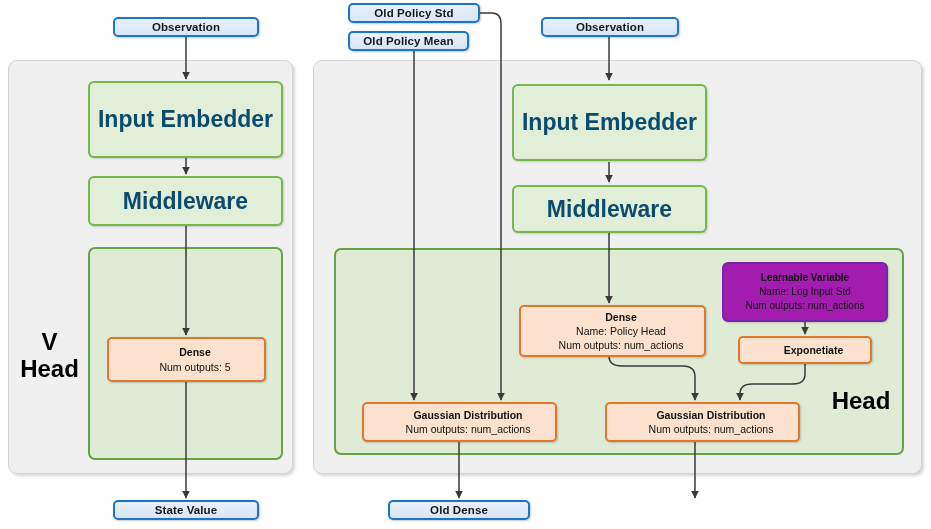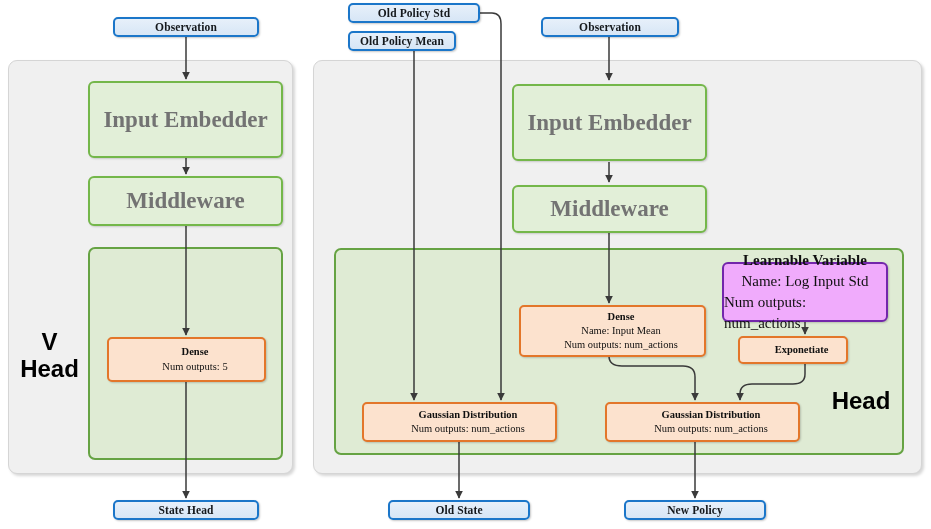--- a/index.html
+++ b/index.html
@@ -24,21 +24,21 @@
     pointer-events: none;
     z-index: 5;
   }
   .node {
     position: absolute;
     box-sizing: border-box;
     display: flex;
     flex-direction: column;
     align-items: center;
     justify-content: center;
-    font-family: Liberation Serif, serif;
+    text-align: center;
   }
   
   .group-gray {
     background: #f0f0f0;
     border: 1px solid #d5d5d5;
     border-radius: 9px;
     box-shadow: 2px 2px 3px rgba(0,0,0,0.16);
     z-index: 1;
   }
   
@@ -60,44 +60,44 @@
     letter-spacing: .1px;
     z-index: 8;
   }
   
   .mod-box {
     background: #e2efd8;
     border: 2px solid #74b74a;
     border-radius: 6px;
     box-shadow: 1px 1px 2px rgba(0,0,0,0.16);
     font-weight: bold;
-    color: #737373;
+    color: #0c4a6e;
     z-index: 6;
   }
   .mod-box.big { font-size: 23px; }
   
   .op-box {
     background: #fce2ce;
     border: 2px solid #e3762a;
     border-radius: 5px;
     box-shadow: 1px 1px 2px rgba(0,0,0,0.18);
     font-size: 10.5px;
     color: #101010;
     z-index: 6;
     line-height: 1.34;
     padding-left: 17px;
   }
   .op-box .ttl { font-weight: bold; }
   
   .var-box {
-    background: #f0abfc;
+    background: #a21caf;
     border: 2px solid #7326ab;
     border-radius: 6px;
     box-shadow: 1px 1px 2px rgba(0,0,0,0.18);
-    font-size: 15px;
+    font-size: 10px;
     color: #101010;
     z-index: 6;
     line-height: 1.4;
   }
   .var-box .ttl { font-weight: bold; }
   
   .group-label {
     position: absolute;
     font-size: 24px;
     font-weight: bold;
@@ -168,74 +168,71 @@
     <span class="ttl">Dense</span>
     <span>Num outputs: 5</span>
   </div>
 
   <div class="group-label" style="left:12px; top:329px; width:75px;">
     <div>V</div>
     <div>Head</div>
   </div>
 
   <div class="node io-box" style="left:113px; top:500px; width:146px; height:20px;">
-    <span>State Head</span>
+    <span>State Value</span>
   </div>
 
   <div class="node io-box" style="left:348px; top:3px; width:132px; height:20px;">
     <span>Old Policy Std</span>
   </div>
 
-  <div class="node io-box" style="left:348px; top:31px; width:108px; height:20px;">
+  <div class="node io-box" style="left:348px; top:31px; width:121px; height:20px;">
     <span>Old Policy Mean</span>
   </div>
 
   <div class="node io-box" style="left:541px; top:17px; width:138px; height:20px;">
     <span>Observation</span>
   </div>
 
   <div class="node mod-box big" style="left:512px; top:84px; width:195px; height:77px;">
     <span>Input Embedder</span>
   </div>
 
   <div class="node mod-box big" style="left:512px; top:185px; width:195px; height:48px;">
     <span>Middleware</span>
   </div>
 
   <div class="node op-box" style="left:519px; top:305px; width:187px; height:52px;">
     <span class="ttl">Dense</span>
-    <span>Name: Input Mean</span>
+    <span>Name: Policy Head</span>
     <span>Num outputs: num_actions</span>
   </div>
 
   <div class="node var-box" style="left:722px; top:262px; width:166px; height:60px;">
     <span class="ttl">Learnable Variable</span>
     <span>Name: Log Input Std</span>
     <span>Num outputs: num_actions</span>
   </div>
 
-  <div class="node op-box" style="left:738px; top:336px; width:110px; height:28px; font-weight:bold;">
+  <div class="node op-box" style="left:738px; top:336px; width:134px; height:28px; font-weight:bold;">
     <span class="ttl">Exponetiate</span>
   </div>
 
   <div class="node op-box" style="left:362px; top:402px; width:195px; height:40px;">
     <span class="ttl">Gaussian Distribution</span>
     <span>Num outputs: num_actions</span>
   </div>
 
   <div class="node op-box" style="left:605px; top:402px; width:195px; height:40px;">
     <span class="ttl">Gaussian Distribution</span>
     <span>Num outputs: num_actions</span>
   </div>
 
   <div class="group-label" style="left:818px; top:388px; width:86px;">
     <div>Head</div>
   </div>
 
   <div class="node io-box" style="left:388px; top:500px; width:142px; height:20px;">
-    <span>Old State</span>
-  </div>
-
-  <div class="node io-box" style="left:624px; top:500px; width:142px; height:20px;">
-    <span>New Policy</span>
-  </div>
+    <span>Old Dense</span>
+  </div>
+
 
 </div>
 
 </body></html>

